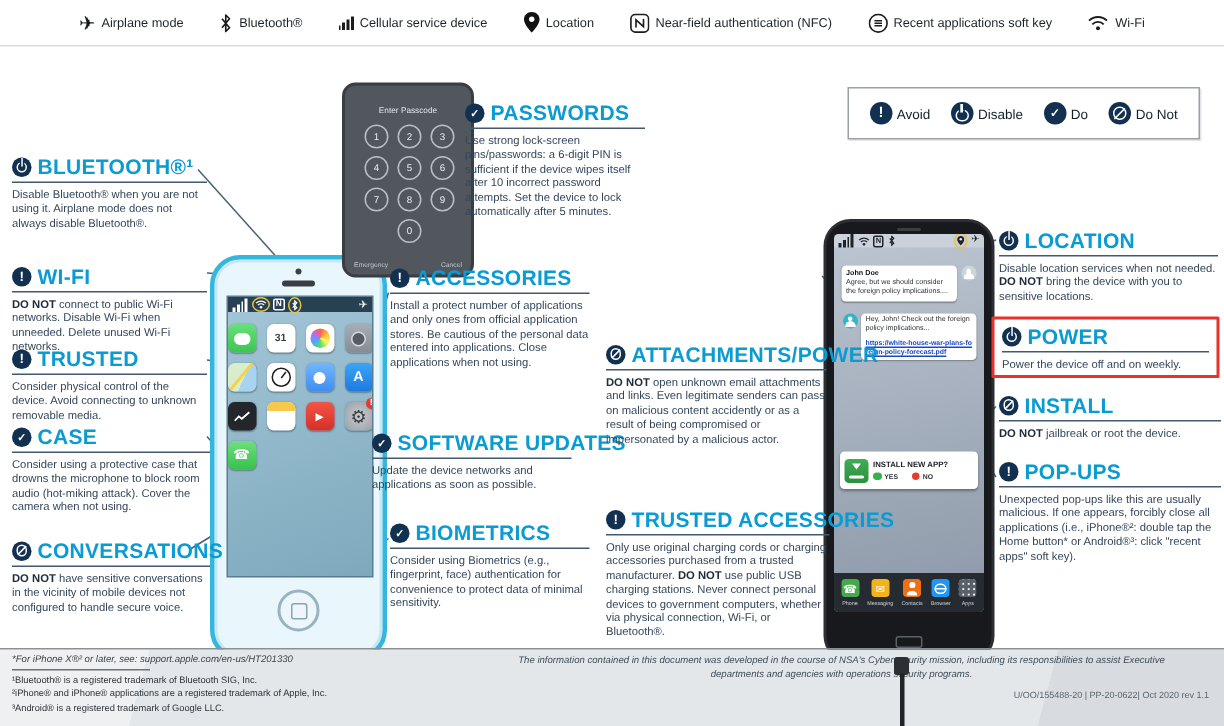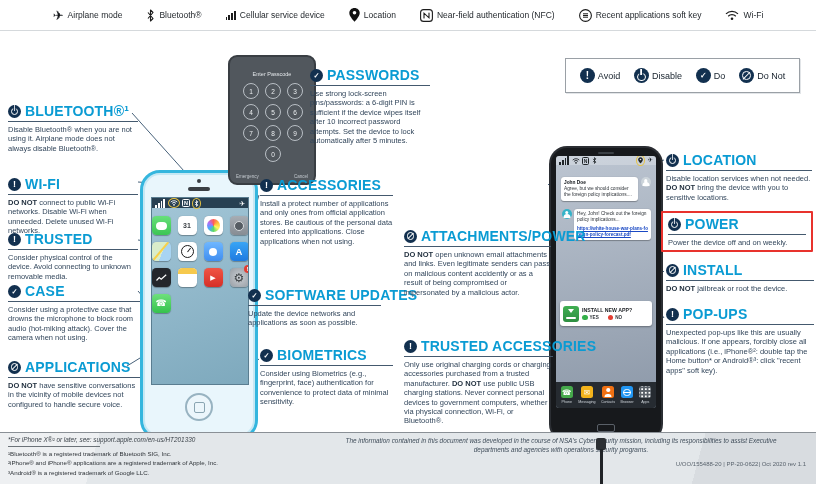--- a/index.html
+++ b/index.html
@@ -307,21 +307,21 @@
     <div class="sec-head">
       <span class="ico sm ico-do"></span>
       <span class="sec-title">CASE</span>
     </div>
     <div class="sec-body"><span>Consider using a protective case that drowns the microphone to block room audio (hot-miking attack). Cover the camera when not using.</span></div>
   </div>
 
   <div class="sec" id="s-conv">
     <div class="sec-head">
       <span class="ico sm ico-donot"></span>
-      <span class="sec-title">APPLICATIONS</span>
+      <span class="sec-title">CONVERSATIONS</span>
     </div>
     <div class="sec-body"><b>DO NOT</b><span> have sensitive conversations in the vicinity of mobile devices not configured to handle secure voice.</span></div>
   </div>
 
   <div class="sec" id="s-pass">
     <div class="sec-head">
       <span class="ico sm ico-do"></span>
       <span class="sec-title">PASSWORDS</span>
     </div>
     <div class="sec-body"><span>Use strong lock-screen pins/passwords: a 6-digit PIN is sufficient if the device wipes itself after 10 incorrect password attempts. Set the device to lock automatically after 5 minutes.</span></div>

